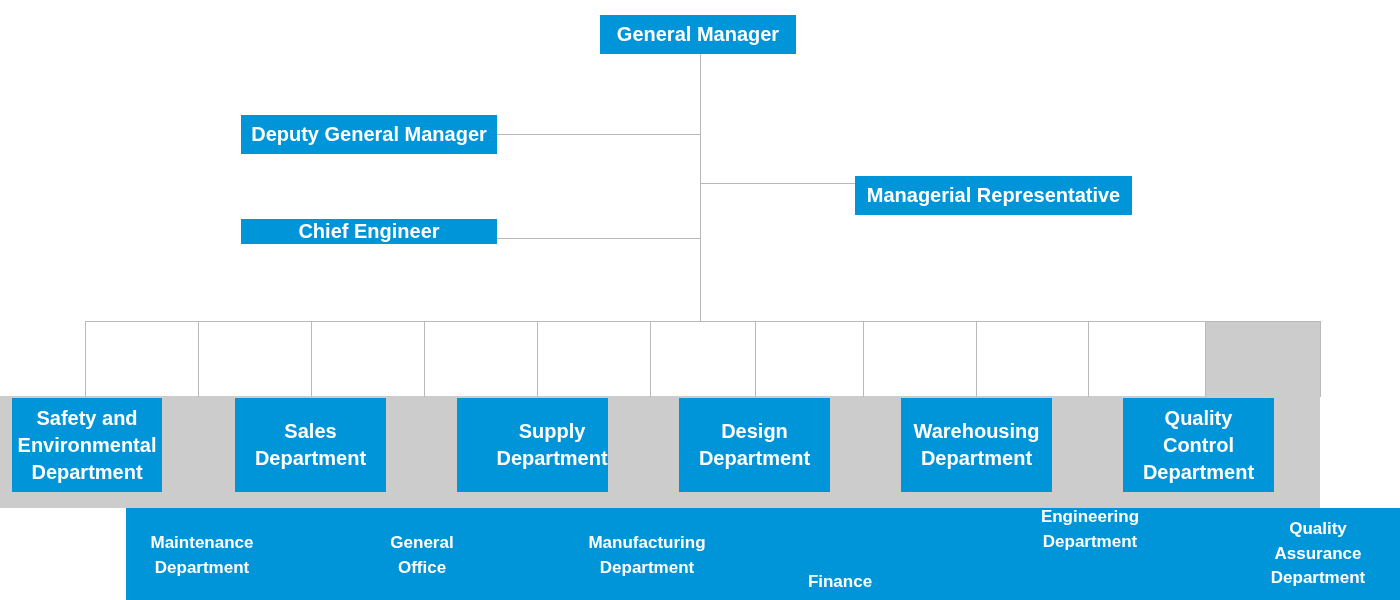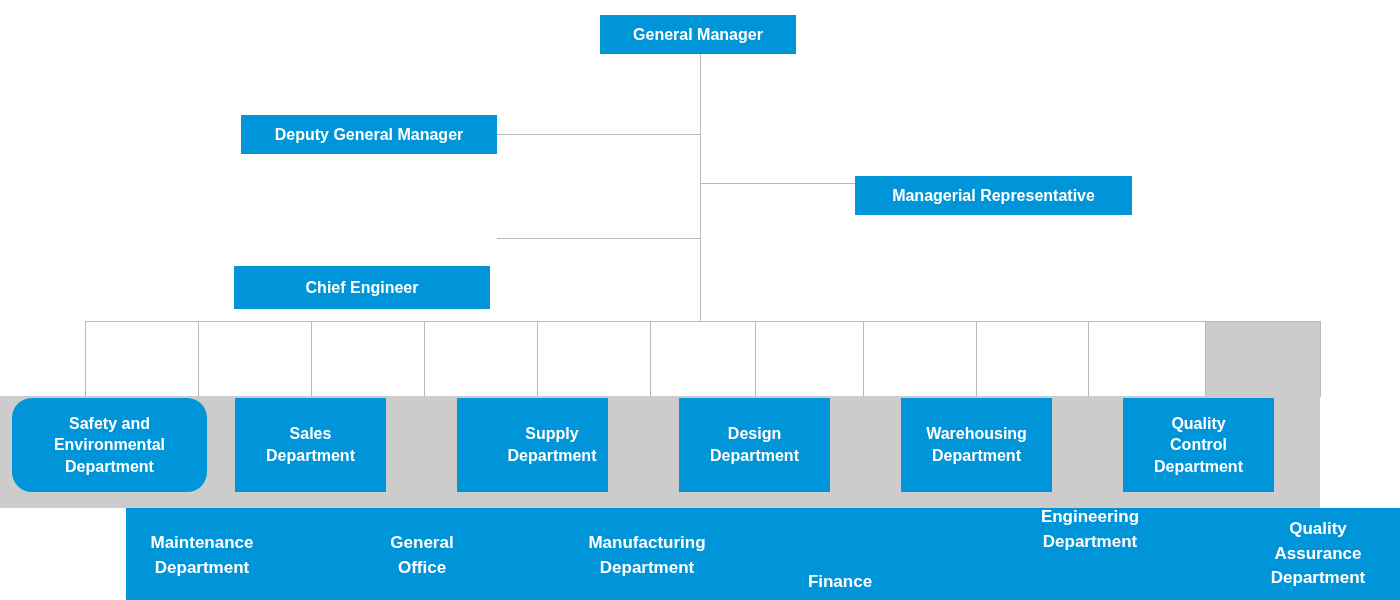--- a/index.html
+++ b/index.html
@@ -18,21 +18,21 @@
     background: #ffffff;
     overflow: hidden;
   }
 
   
   .node {
     position: absolute;
     background: #0094d9;
     color: #ffffff;
     font-weight: bold;
-    font-size: 16px;
+    font-size: 20px;
     line-height: 1.35;
     display: flex;
     align-items: center;
     justify-content: center;
     text-align: center;
     box-sizing: border-box;
     padding: 2px 8px;
     z-index: 30;
     white-space: pre-line;
   }
@@ -104,25 +104,25 @@
   <div class="line-v" style="left:863px;  top:321px; height:76px;"></div>
   <div class="line-v" style="left:976px;  top:321px; height:76px;"></div>
   <div class="line-v" style="left:1088px; top:321px; height:76px;"></div>
   <div class="line-v" style="left:1205px; top:321px; height:76px;"></div>
   <div class="line-v" style="left:1320px; top:321px; height:76px;"></div>
 
   <div class="node" style="left:600px; top:15px; width:196px; height:39px;">General Manager</div>
 
   <div class="node" style="left:241px; top:115px; width:256px; height:39px;">Deputy General Manager</div>
 
-  <div class="node" style="left:234px; top:219px; width:256px; height:43px;margin-top:47px;">Chief Engineer</div>
+  <div class="node" style="left:241px; top:219px; width:256px; height:25px;">Chief Engineer</div>
 
   <div class="node" style="left:855px; top:176px; width:277px; height:39px;">Managerial Representative</div>
 
-  <div class="node" style="left:12px; top:398px; width:195px; height:94px;border-radius:20px;">Safety and
+  <div class="node" style="left:12px; top:398px; width:150px; height:94px;">Safety and
 Environmental
 Department</div>
 
   <div class="node" style="left:235px; top:398px; width:151px; height:94px;">Sales
 Department</div>
 
   <div class="node" style="left:457px; top:398px; width:151px; height:94px;padding-left:47px;">Supply
 Department</div>
 
   <div class="node" style="left:679px; top:398px; width:151px; height:94px;">Design

